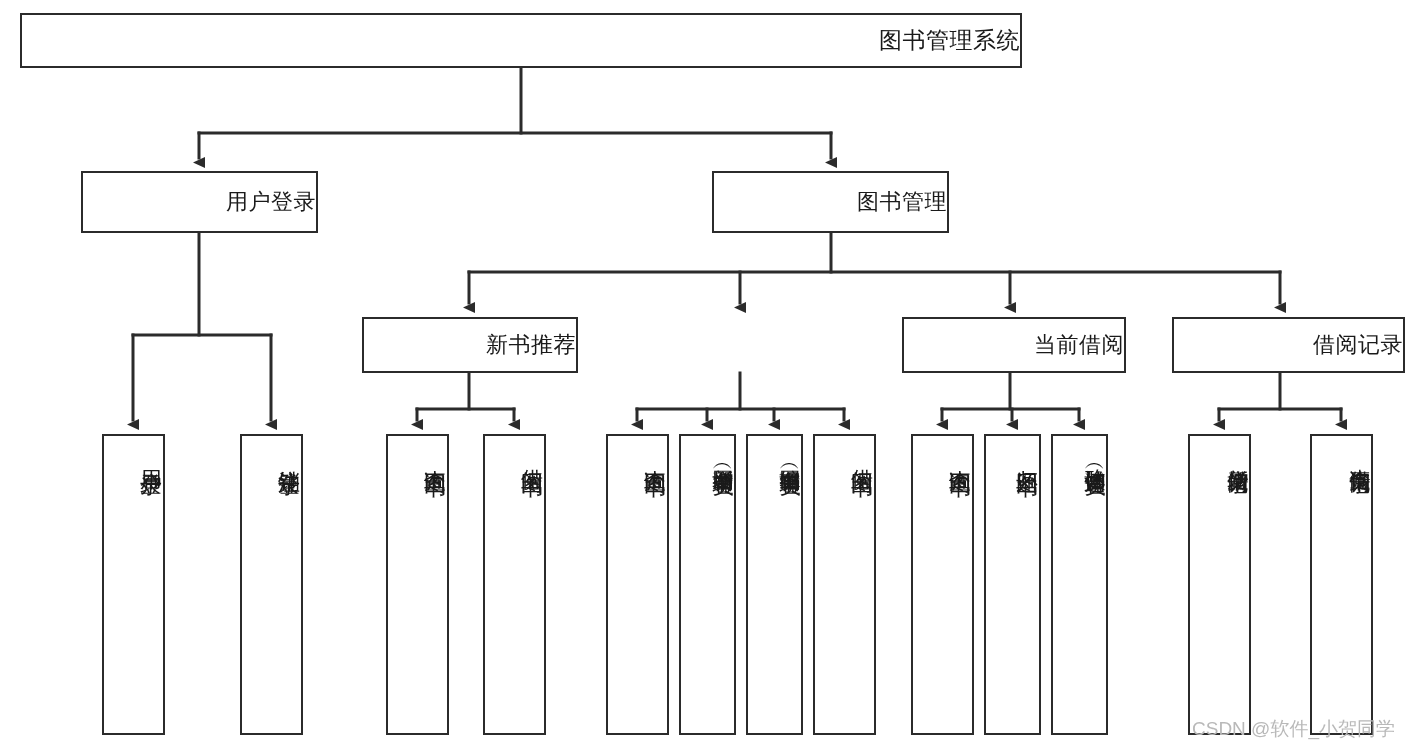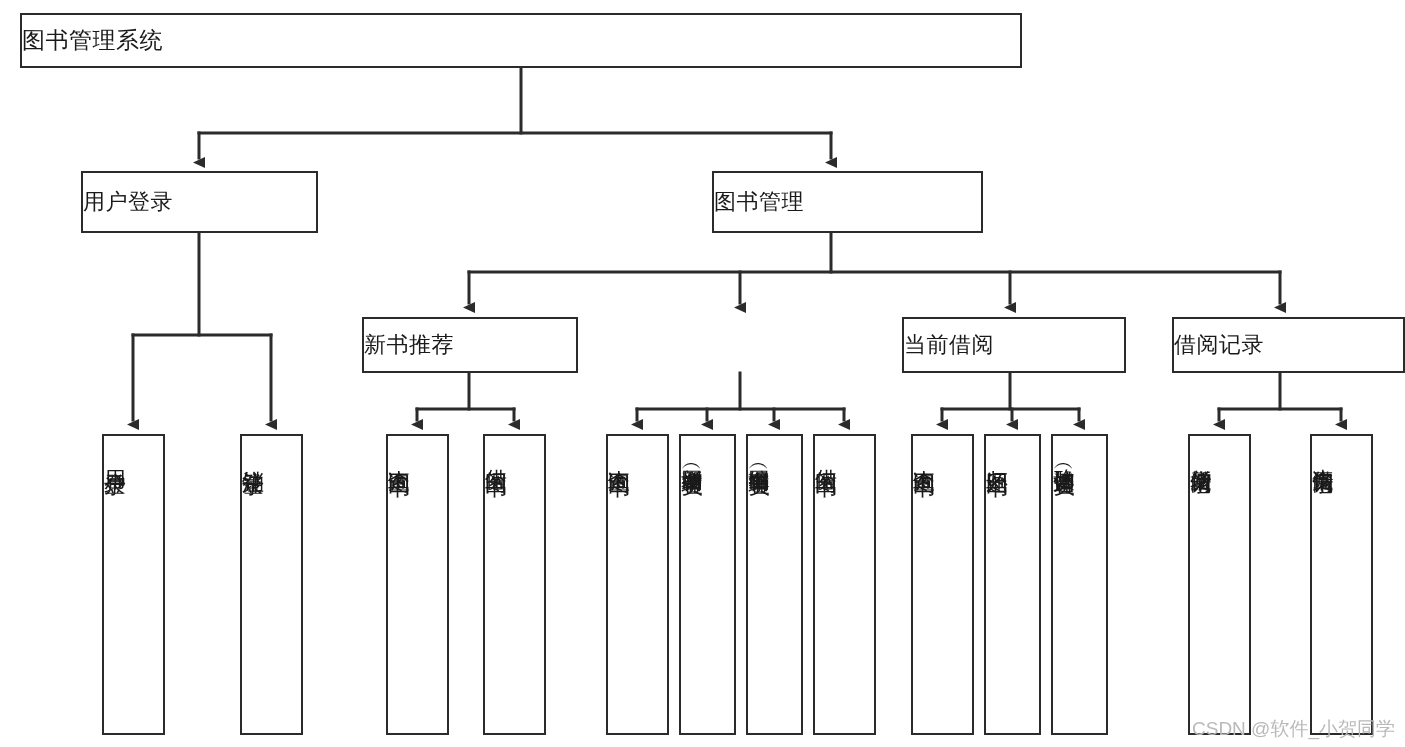--- a/index.html
+++ b/index.html
@@ -22,21 +22,21 @@
     height:747px;
     pointer-events:none;
   }
   .node{
     position:absolute;
     box-sizing:border-box;
     background:#ffffff;
     border:2px solid #2b2b2b;
     display:flex;
     align-items:center;
-    justify-content:flex-start;
+    justify-content:flex-end;
     color:#1a1a1a;
   }
   .node .label{
     display:block;
     line-height:1.18;
     letter-spacing:0.5px;
     white-space:nowrap;
   }
   
   .node.horiz .label{
@@ -127,21 +127,21 @@
     </g>
   </svg>
 
   <div class="node horiz root" style="left: 20px; top: 13px; width: 1002px; height: 55px;">
     <span class="label">图书管理系统</span>
   </div>
 
   <div class="node horiz" style="left: 81px; top: 171px; width: 237px; height: 62px;">
     <span class="label">用户登录</span>
   </div>
-  <div class="node horiz" style="left: 712px; top: 171px; width: 271px; height: 62px;">
+  <div class="node horiz" style="left: 712px; top: 171px; width: 237px; height: 62px;">
     <span class="label">图书管理</span>
   </div>
 
   <div class="node horiz" style="left: 362px; top: 317px; width: 216px; height: 56px;">
     <span class="label">新书推荐</span>
   </div>
   <div class="node horiz" style="left: 902px; top: 317px; width: 224px; height: 56px;">
     <span class="label">当前借阅</span>
   </div>
   <div class="node horiz" style="left: 1172px; top: 317px; width: 233px; height: 56px;">

